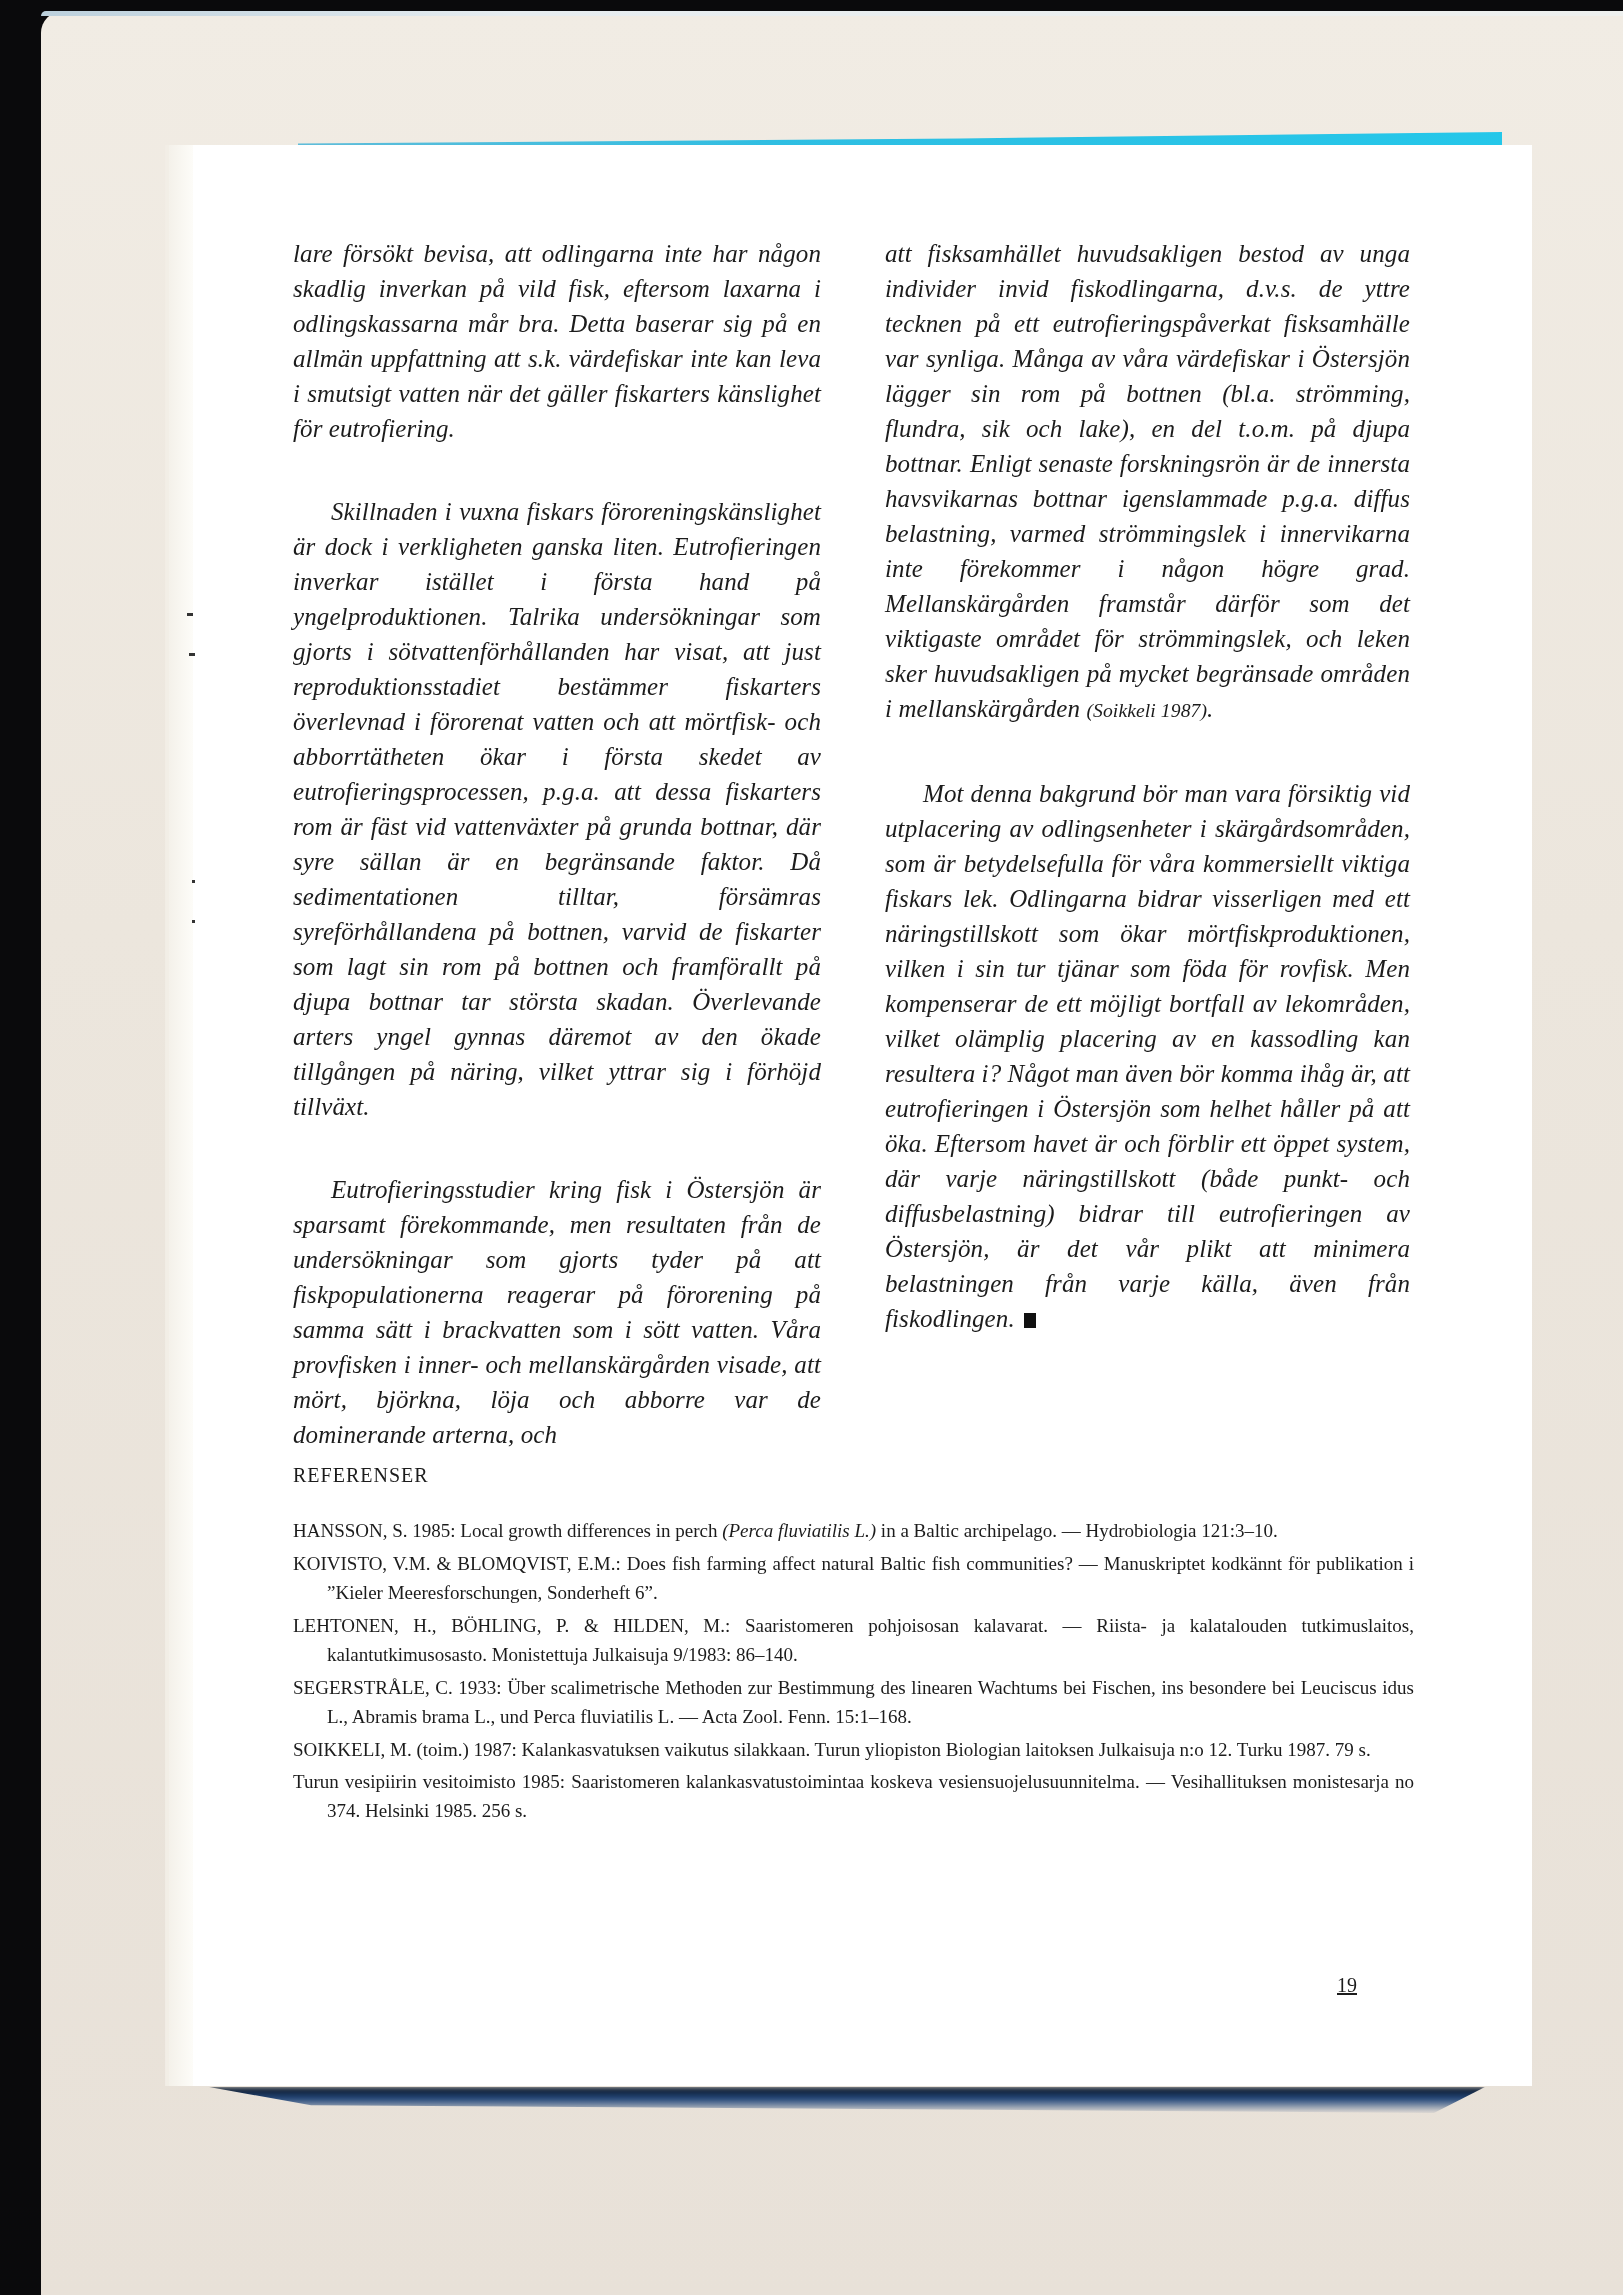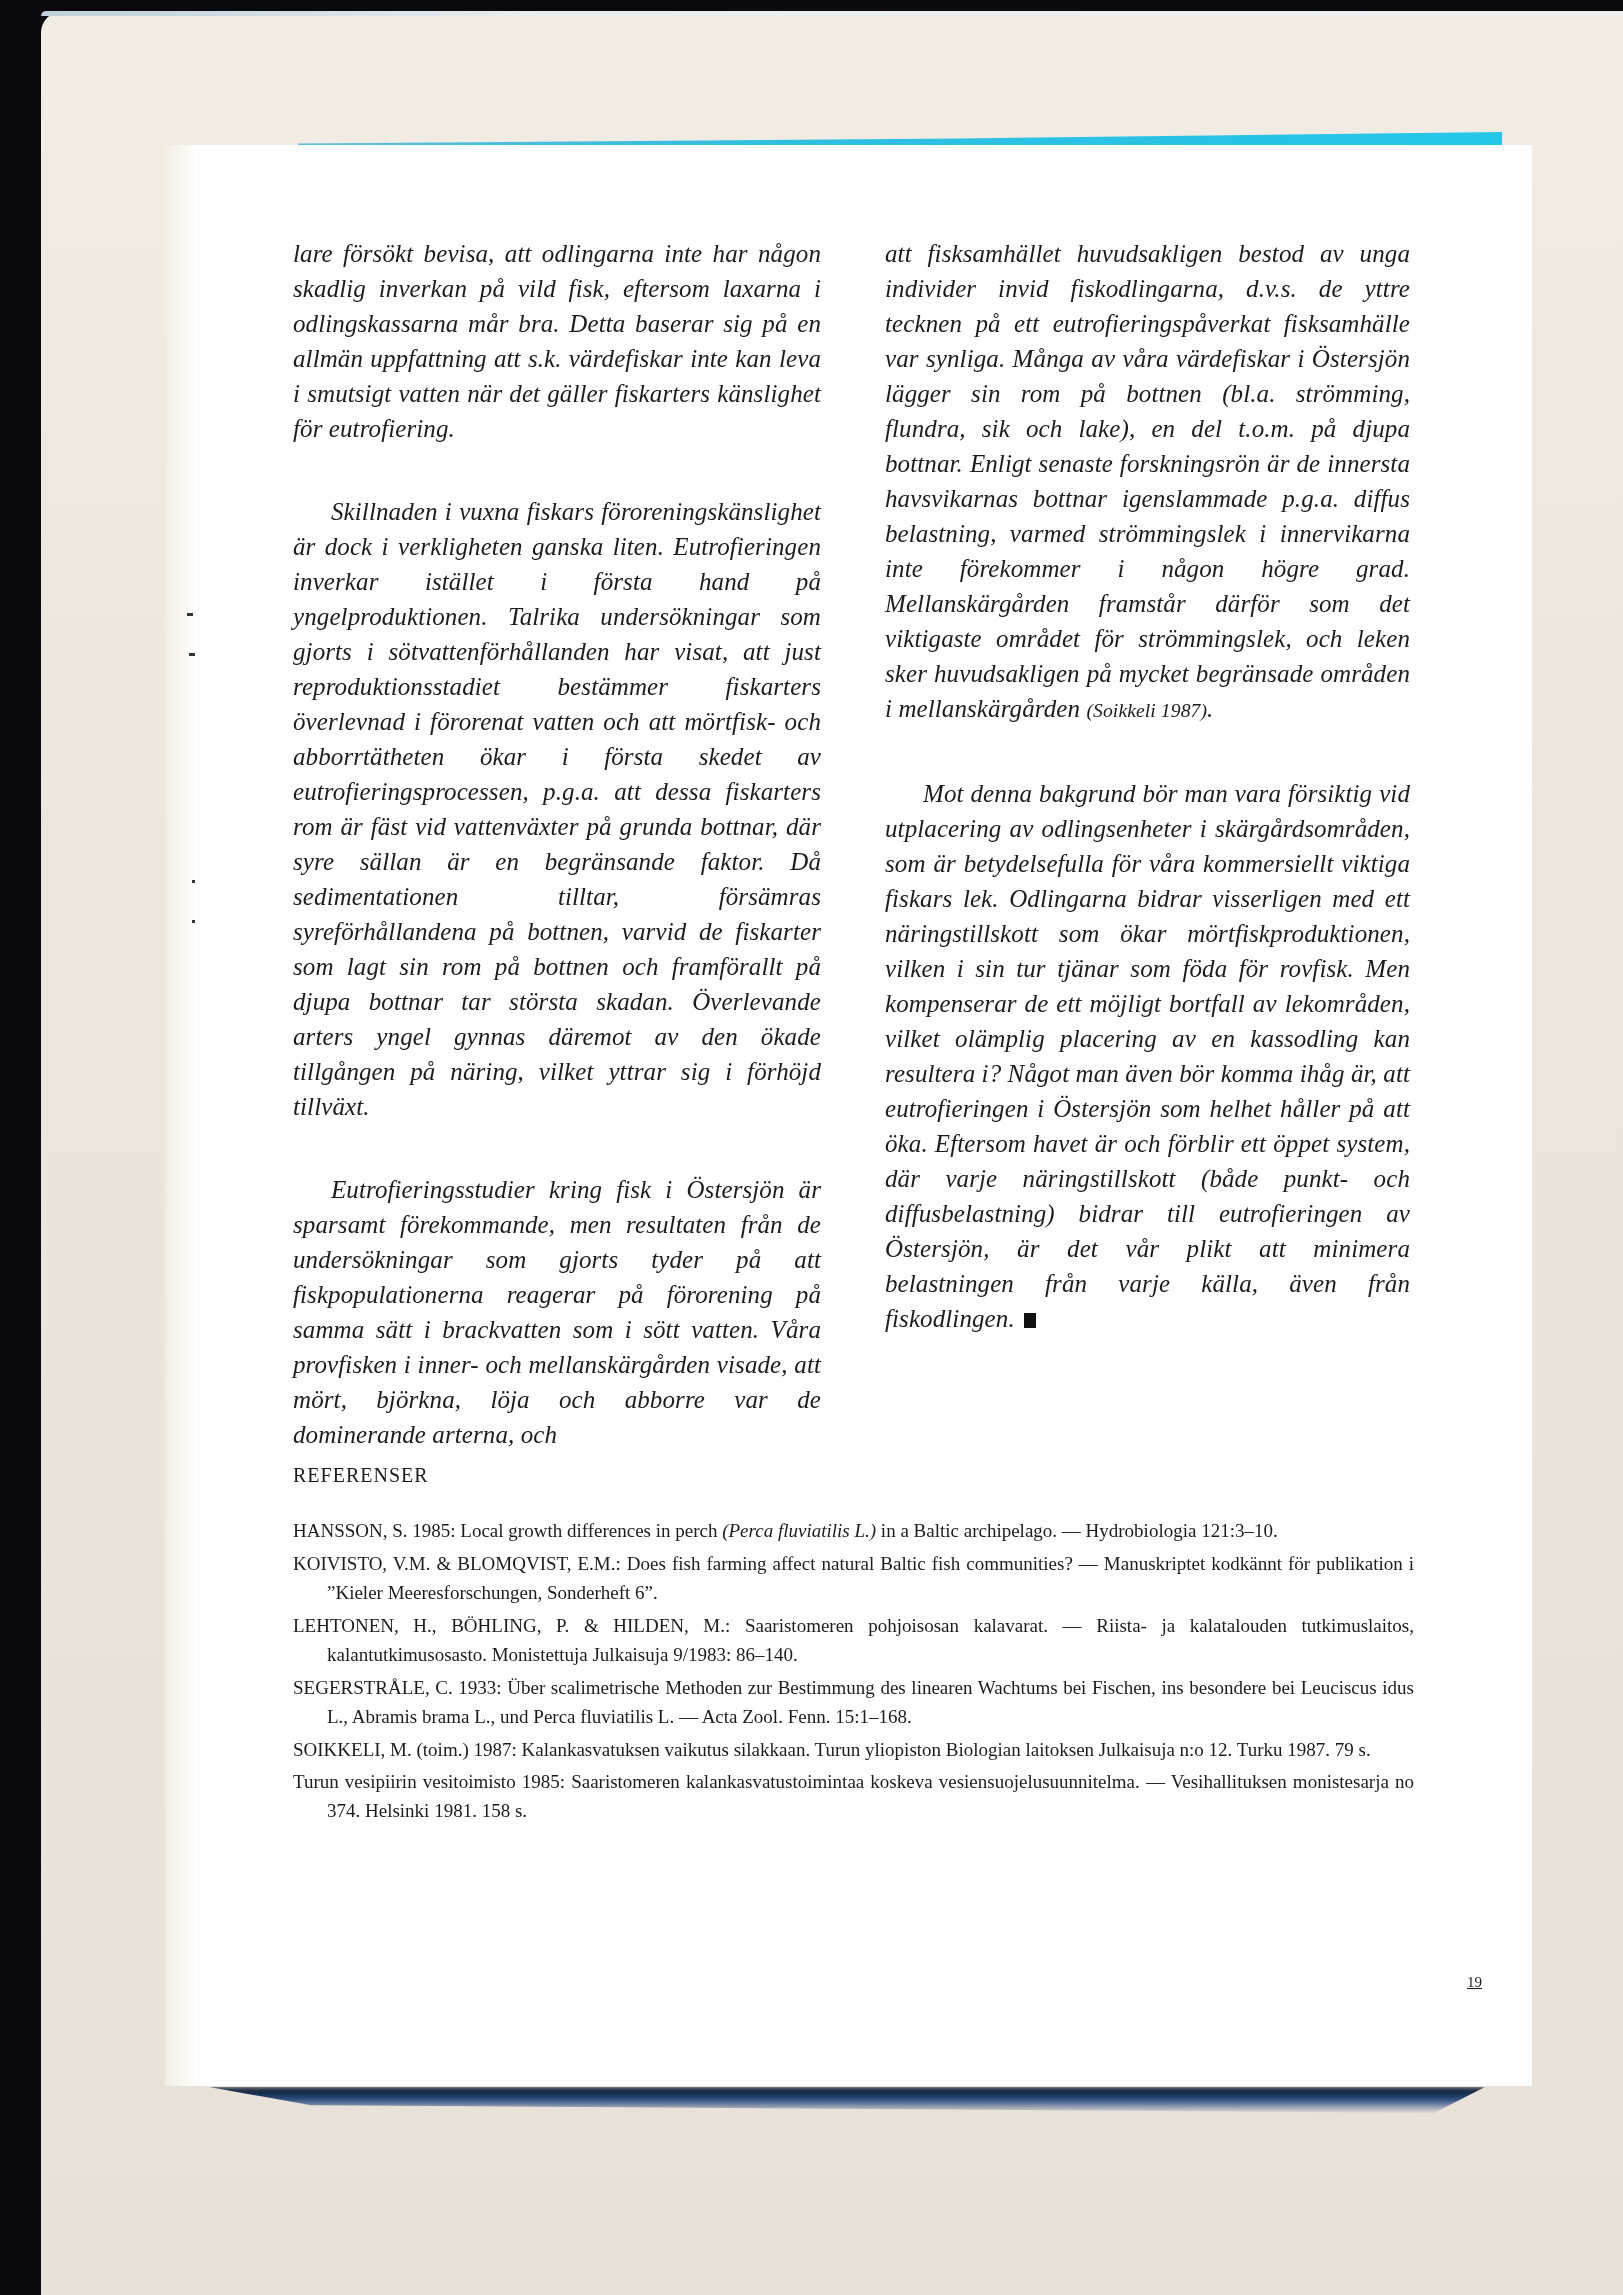--- a/index.html
+++ b/index.html
@@ -56,21 +56,21 @@
 
   .references {
     position:absolute; left:293px; top:1461px; width:1121px;
     font-size:19px; line-height:29px;
   }
   .ref-heading { font-size:20px; letter-spacing:1px; margin:0 0 26px 0; }
   .ref-item { margin:0 0 3.9px 0; padding-left:34px; text-indent:-34px; text-align:justify; }
   .ref-item i { font-style:italic; }
 
   .page-number {
-    position:absolute; left:1467px; top:1974px; font-size:15px;text-decoration:underline;
+    position:absolute; left:1337px; top:1974px; font-size:20px;text-decoration:underline;
   }
 </style>
 </head>
 <body>
 
 <div class="scanner-bed"></div>
 <div class="cyan-edge"></div>
 <div class="page-shadow"></div>
 <div class="page"></div>
 <div class="page-spine"></div>
@@ -91,17 +91,17 @@
   <p class="indent"><span>Mot denna bakgrund bör man vara försiktig vid utplacering av odlingsenheter i skärgårdsområden, som är betydelsefulla för våra kommersiellt viktiga fiskars lek. Odlingarna bidrar visserligen med ett näringstillskott som ökar mörtfiskproduktionen, vilken i sin tur tjänar som föda för rovfisk. Men kompenserar de ett möjligt bortfall av lekområden, vilket olämplig placering av en kassodling kan resultera i? Något man även bör komma ihåg är, att eutrofieringen i Östersjön som helhet håller på att öka. Eftersom havet är och förblir ett öppet system, där varje näringstillskott (både punkt- och diffusbelastning) bidrar till eutrofieringen av Östersjön, är det vår plikt att minimera belastningen från varje källa, även från fiskodlingen.</span><span class="end-mark"></span></p>
 </div>
 
 <div class="references">
   <div class="ref-heading">REFERENSER</div>
   <div class="ref-item"><span>HANSSON, S. 1985: Local growth differences in perch </span><i>(Perca fluviatilis L.)</i><span> in a Baltic archipelago. — Hydrobiologia 121:3–10.</span></div>
   <div class="ref-item">KOIVISTO, V.M. &amp; BLOMQVIST, E.M.: Does fish farming affect natural Baltic fish communities? — Manuskriptet kodkännt för publikation i ”Kieler Meeresforschungen, Sonderheft 6”.</div>
   <div class="ref-item">LEHTONEN, H., BÖHLING, P. &amp; HILDEN, M.: Saaristomeren pohjoisosan kalavarat. — Riista- ja kalatalouden tutkimuslaitos, kalantutkimusosasto. Monistettuja Julkaisuja 9/1983: 86–140.</div>
   <div class="ref-item">SEGERSTRÅLE, C. 1933: Über scalimetrische Methoden zur Bestimmung des linearen Wachtums bei Fischen, ins besondere bei Leuciscus idus L., Abramis brama L., und Perca fluviatilis L. — Acta Zool. Fenn. 15:1–168.</div>
   <div class="ref-item">SOIKKELI, M. (toim.) 1987: Kalankasvatuksen vaikutus silakkaan. Turun yliopiston Biologian laitoksen Julkaisuja n:o 12. Turku 1987. 79 s.</div>
-  <div class="ref-item">Turun vesipiirin vesitoimisto 1985: Saaristomeren kalankasvatustoimintaa koskeva vesiensuojelusuunnitelma. — Vesihallituksen monistesarja no 374. Helsinki 1981. 158 s.</div>
+  <div class="ref-item">Turun vesipiirin vesitoimisto 1985: Saaristomeren kalankasvatustoimintaa koskeva vesiensuojelusuunnitelma. — Vesihallituksen monistesarja no 374. Helsinki 1985. 256 s.</div>
 </div>
 
 <div class="page-number">19</div>
 
 
 </body></html>

